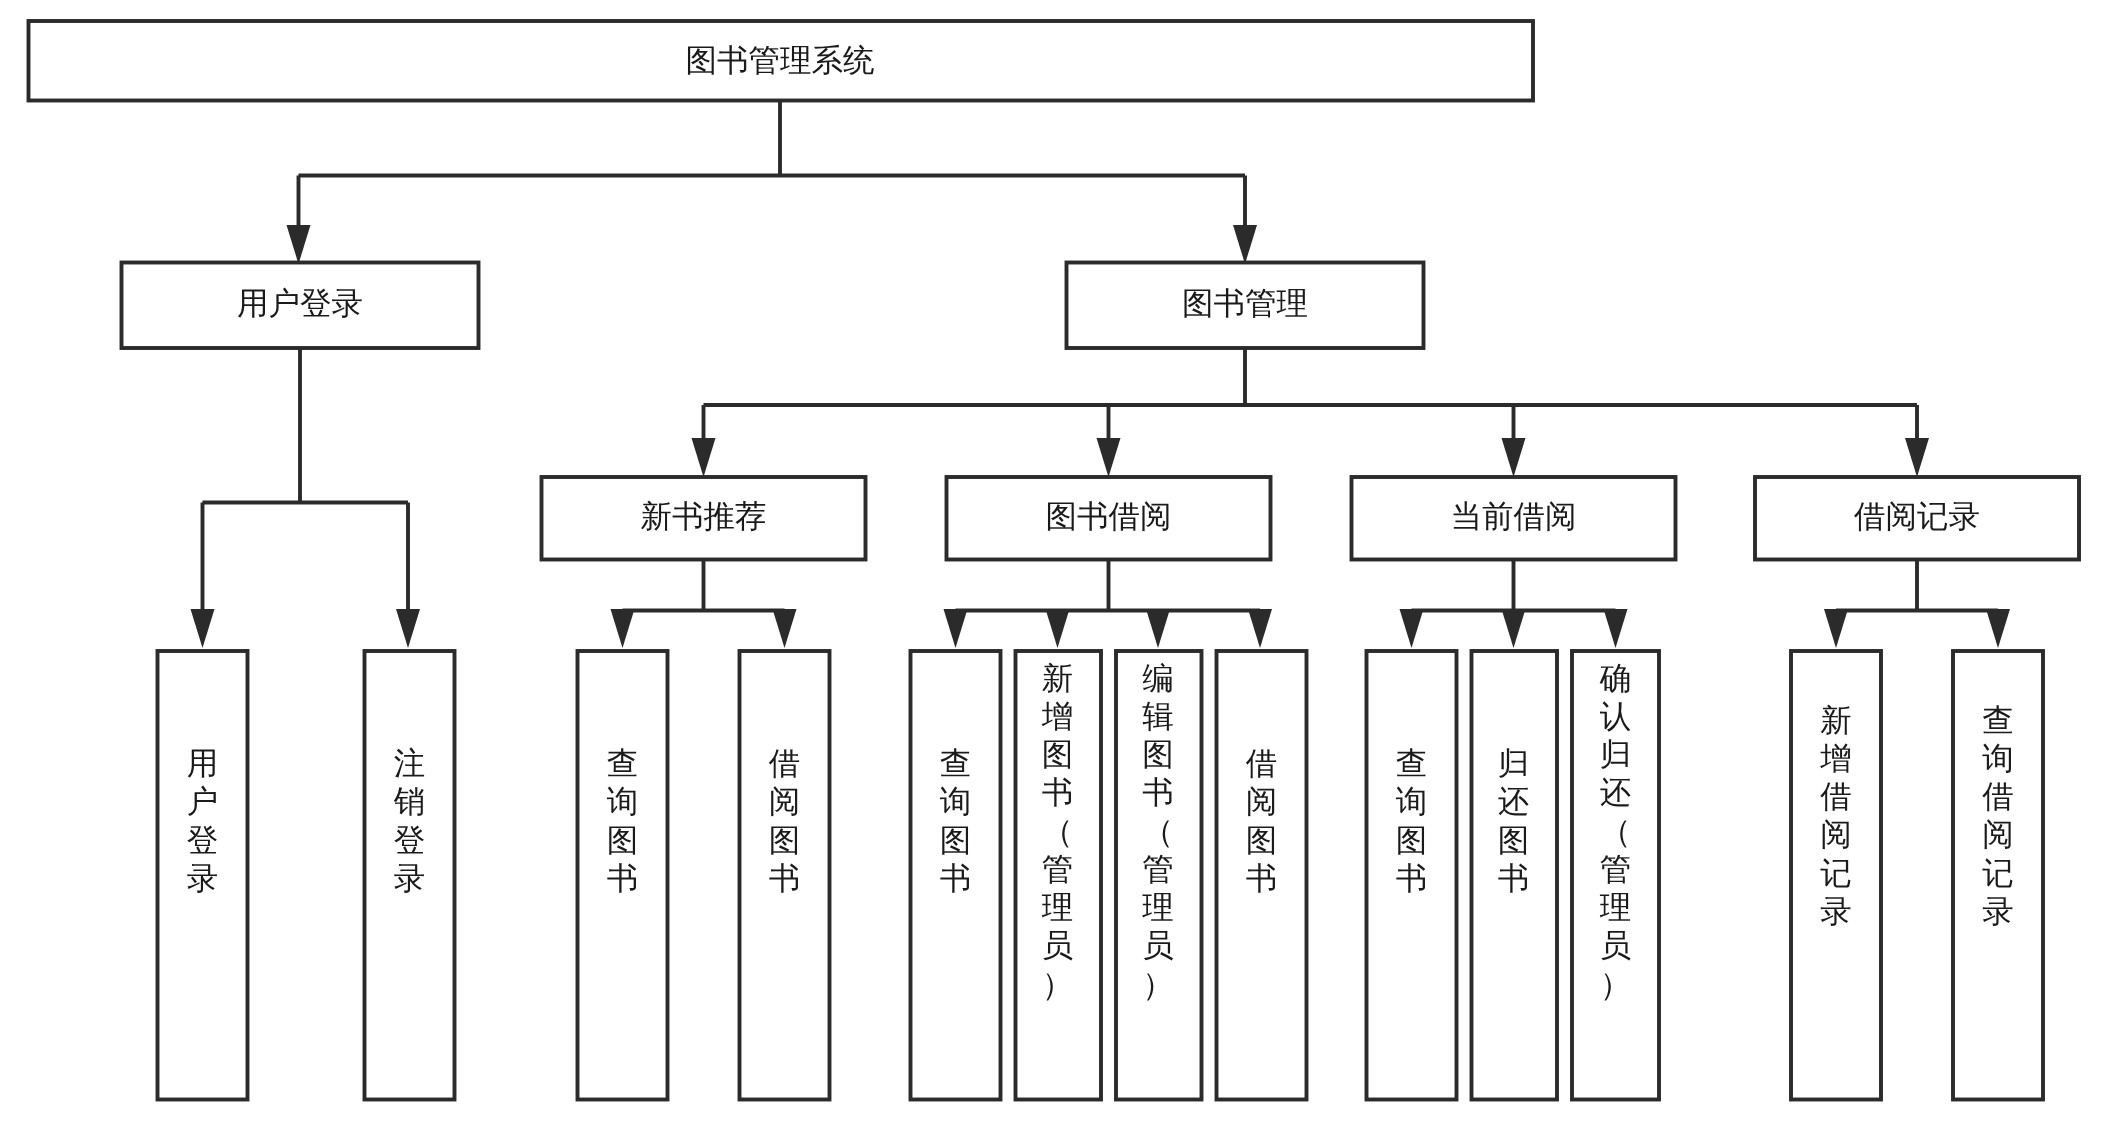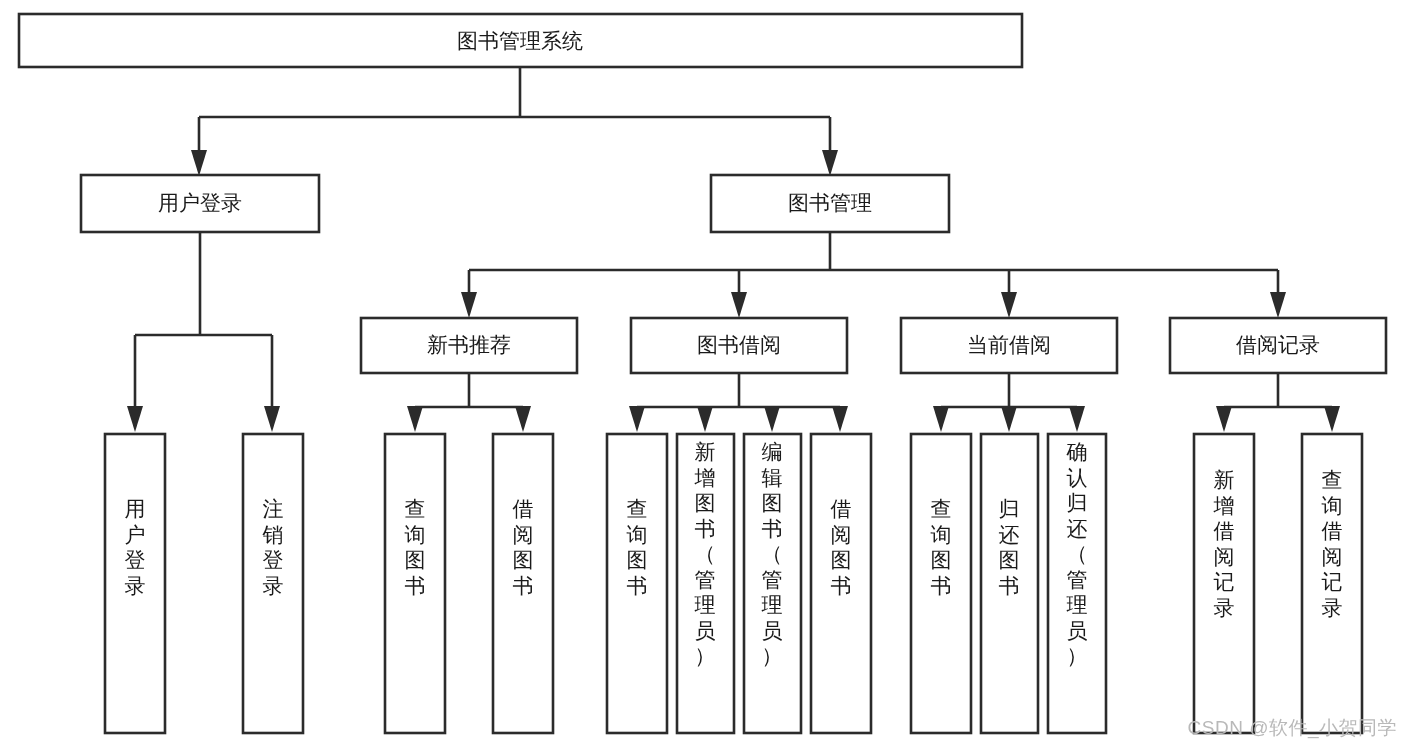--- a/index.html
+++ b/index.html
@@ -220,15 +220,14 @@
       <rect class="node-rect" x="1194" y="434" width="60" height="299"></rect>
       <text class="node-label-v" x="1224" y="487"><tspan x="1224" y="487">新</tspan><tspan x="1224" y="512.5">增</tspan><tspan x="1224" y="538">借</tspan><tspan x="1224" y="563.5">阅</tspan><tspan x="1224" y="589">记</tspan><tspan x="1224" y="614.5">录</tspan></text>
     </g>
     <g>
       <rect class="node-rect" x="1302" y="434" width="60" height="299"></rect>
       <text class="node-label-v" x="1332" y="487"><tspan x="1332" y="487">查</tspan><tspan x="1332" y="512.5">询</tspan><tspan x="1332" y="538">借</tspan><tspan x="1332" y="563.5">阅</tspan><tspan x="1332" y="589">记</tspan><tspan x="1332" y="614.5">录</tspan></text>
     </g>
 
   </svg>
 
-  <div class="watermark-text">CSDN @软件_小贺同学</div>
 
 </div>
 
 </body></html>

